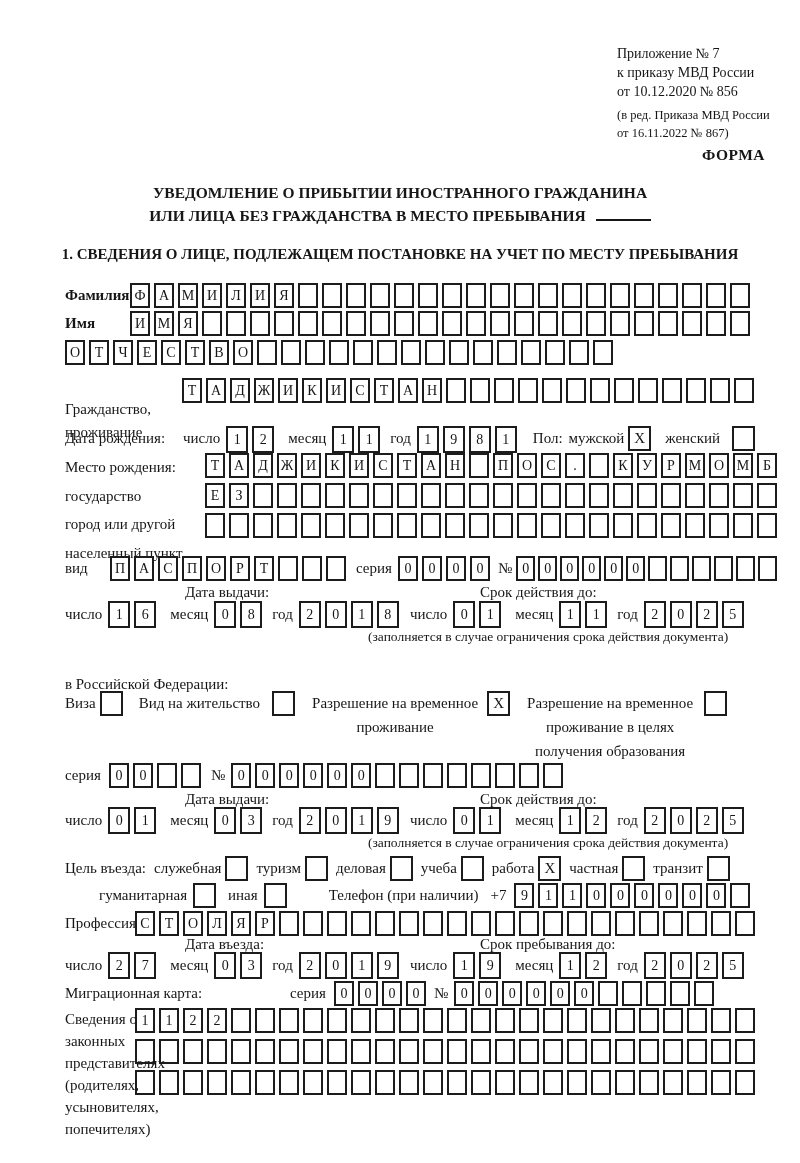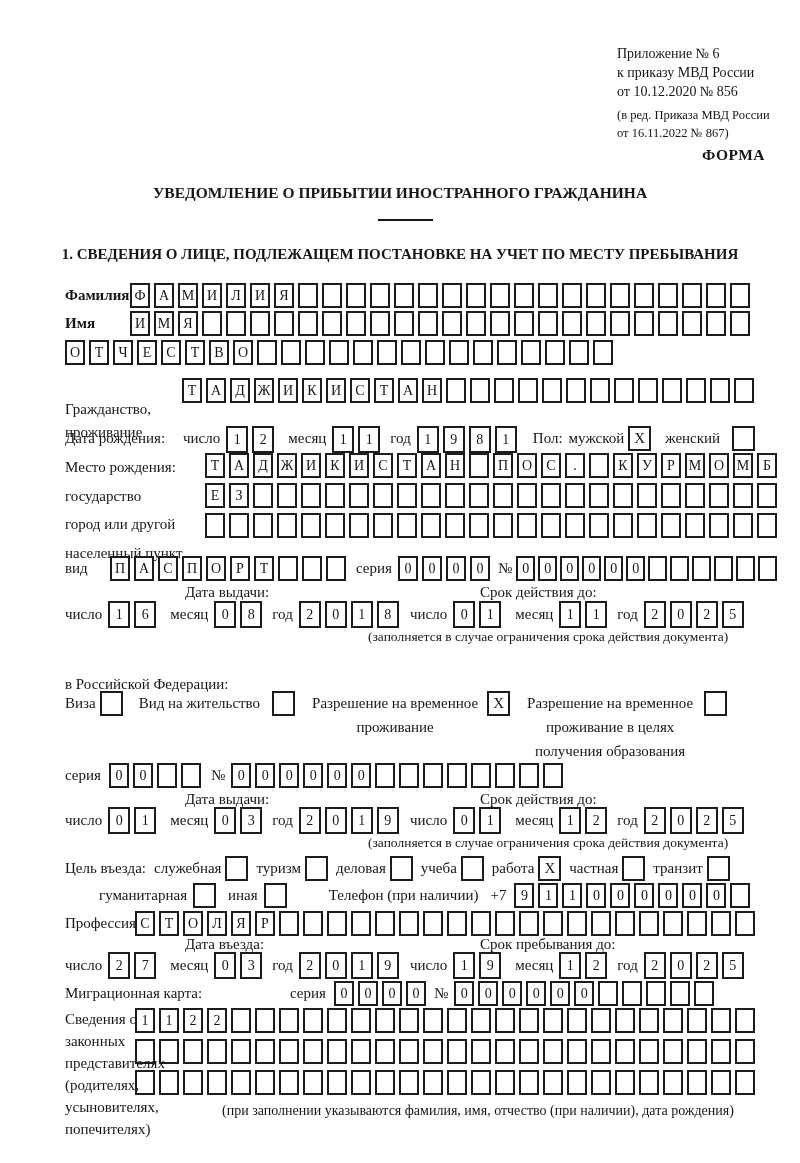--- a/index.html
+++ b/index.html
@@ -52,32 +52,32 @@
   .pitem { display:flex; align-items:center; margin-left:8px; }
   .pitem .checkbox { margin-left:4px; }
   .caption { font-size:14px; margin-top:8px; margin-left:87px; white-space:nowrap; }
 </style>
 </head>
 <body>
 
 <div class="page">
 
   <div class="appendix">
-    <div>Приложение № 6</div>
+    <div>Приложение № 7</div>
     <div>к приказу МВД России</div>
     <div>от 10.12.2020 № 856</div>
     <div class="rev first">(в ред. Приказа МВД России</div>
     <div class="rev">от 16.11.2022 № 867)</div>
   </div>
 
   <div class="forma">ФОРМА</div>
 
   <div class="title">
     <div>УВЕДОМЛЕНИЕ О ПРИБЫТИИ ИНОСТРАННОГО ГРАЖДАНИНА</div>
-    <div><span class="ublank"></span></div>
+    <div><span>ИЛИ ЛИЦА БЕЗ ГРАЖДАНСТВА В МЕСТО ПРЕБЫВАНИЯ</span><span class="ublank"></span></div>
   </div>
 
   <div class="sheading">1. СВЕДЕНИЯ О ЛИЦЕ, ПОДЛЕЖАЩЕМ ПОСТАНОВКЕ НА УЧЕТ ПО МЕСТУ ПРЕБЫВАНИЯ</div>
 
   <div class="arow" style="top:283px">
     <span class="lbl w65">Фамилия</span>
     <span class="boxes">
         <span class="cell">Ф</span>
         <span class="cell">А</span>
         <span class="cell">М</span>
@@ -720,17 +720,16 @@
           <span class="cell"></span>
           <span class="cell"></span>
           <span class="cell"></span>
           <span class="cell"></span>
           <span class="cell"></span>
           <span class="cell"></span>
           <span class="cell"></span>
           <span class="cell"></span>
           <span class="cell"></span>
         </span>
-      <span class="caption">(при заполнении указываются фамилия, имя, отчество (при наличии), дата рождения)</span>
     </span>
   </div>
 
 </div>
 
 </body></html>

